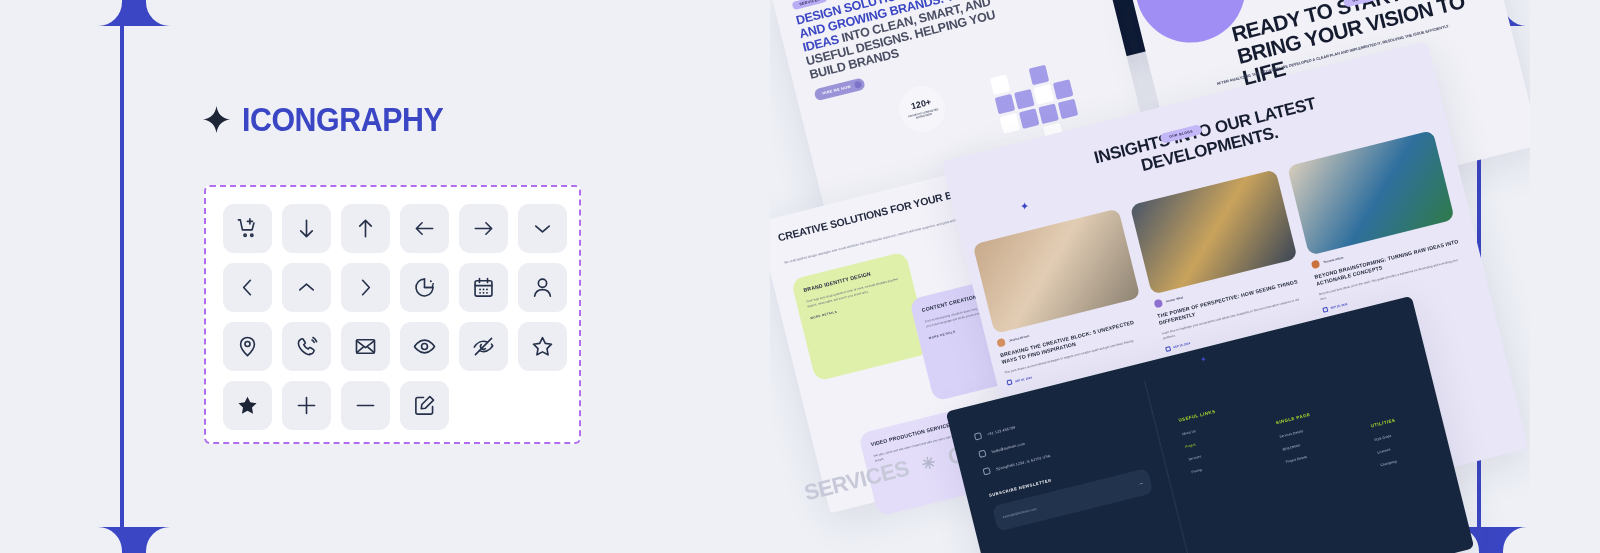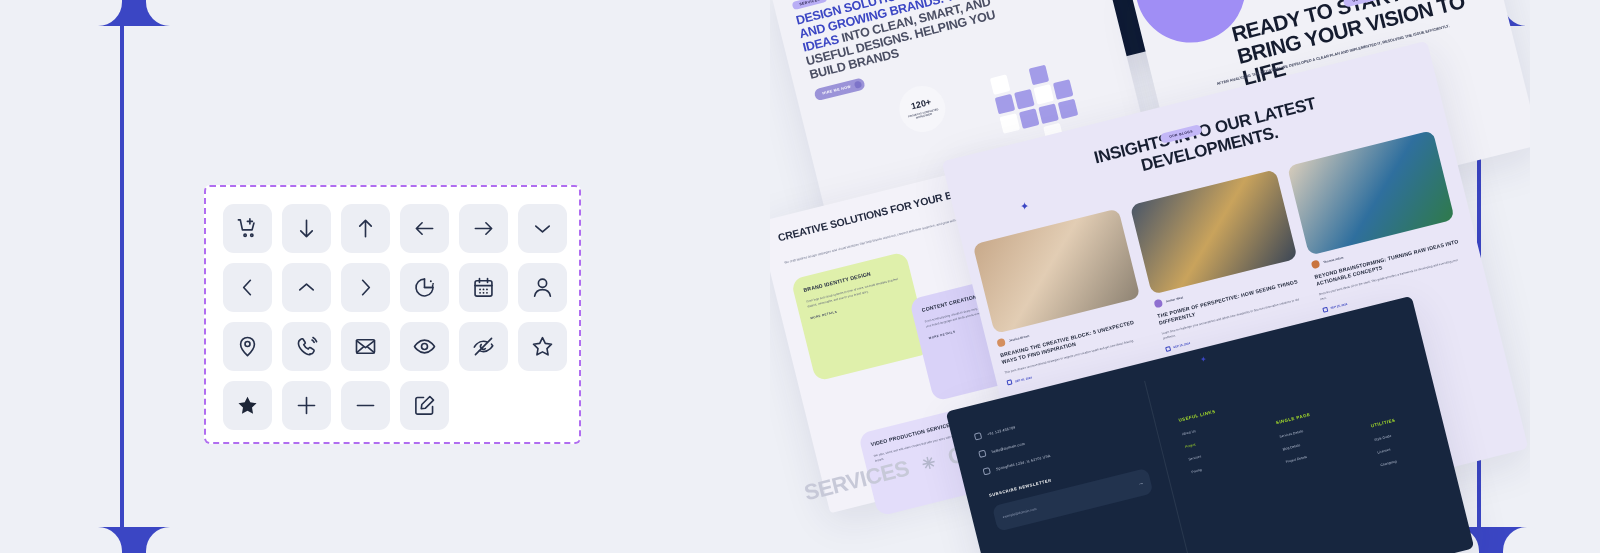--- a/index.html
+++ b/index.html
@@ -270,20 +270,26 @@
   <div class="rail right"></div>
   <div class="rail-flare flare-tl"></div>
   <div class="rail-flare flare-tl2"></div>
   <div class="rail-flare flare-bl"></div>
   <div class="rail-flare flare-bl2"></div>
   <div class="rail-flare flare-tr"></div>
   <div class="rail-flare flare-tr2"></div>
   <div class="rail-flare flare-br"></div>
   <div class="rail-flare flare-br2"></div>
 
+  <div class="title-row">
+    <svg class="sparkle" viewBox="0 0 24 24">
+      <path d="M12 0 C13.1 7.1 16.9 10.9 24 12 C16.9 13.1 13.1 16.9 12 24 C10.9 16.9 7.1 13.1 0 12 C7.1 10.9 10.9 7.1 12 0 Z" fill="#1d2537"></path>
+    </svg>
+    <div class="title-text">ICONGRAPHY</div>
+  </div>
 
   <div class="icon-board">
     <div class="icon-grid">
 
       <div class="icon-tile">
         <svg viewBox="0 0 24 24">
             <g class="ico-stroke">
           <path d="M2.5 3h2l2.2 10.4h10.1l1.9-7.1"></path>
           <circle cx="9.5" cy="19" r="1.2"></circle>
               <circle cx="16.5" cy="19" r="1.2"></circle>

